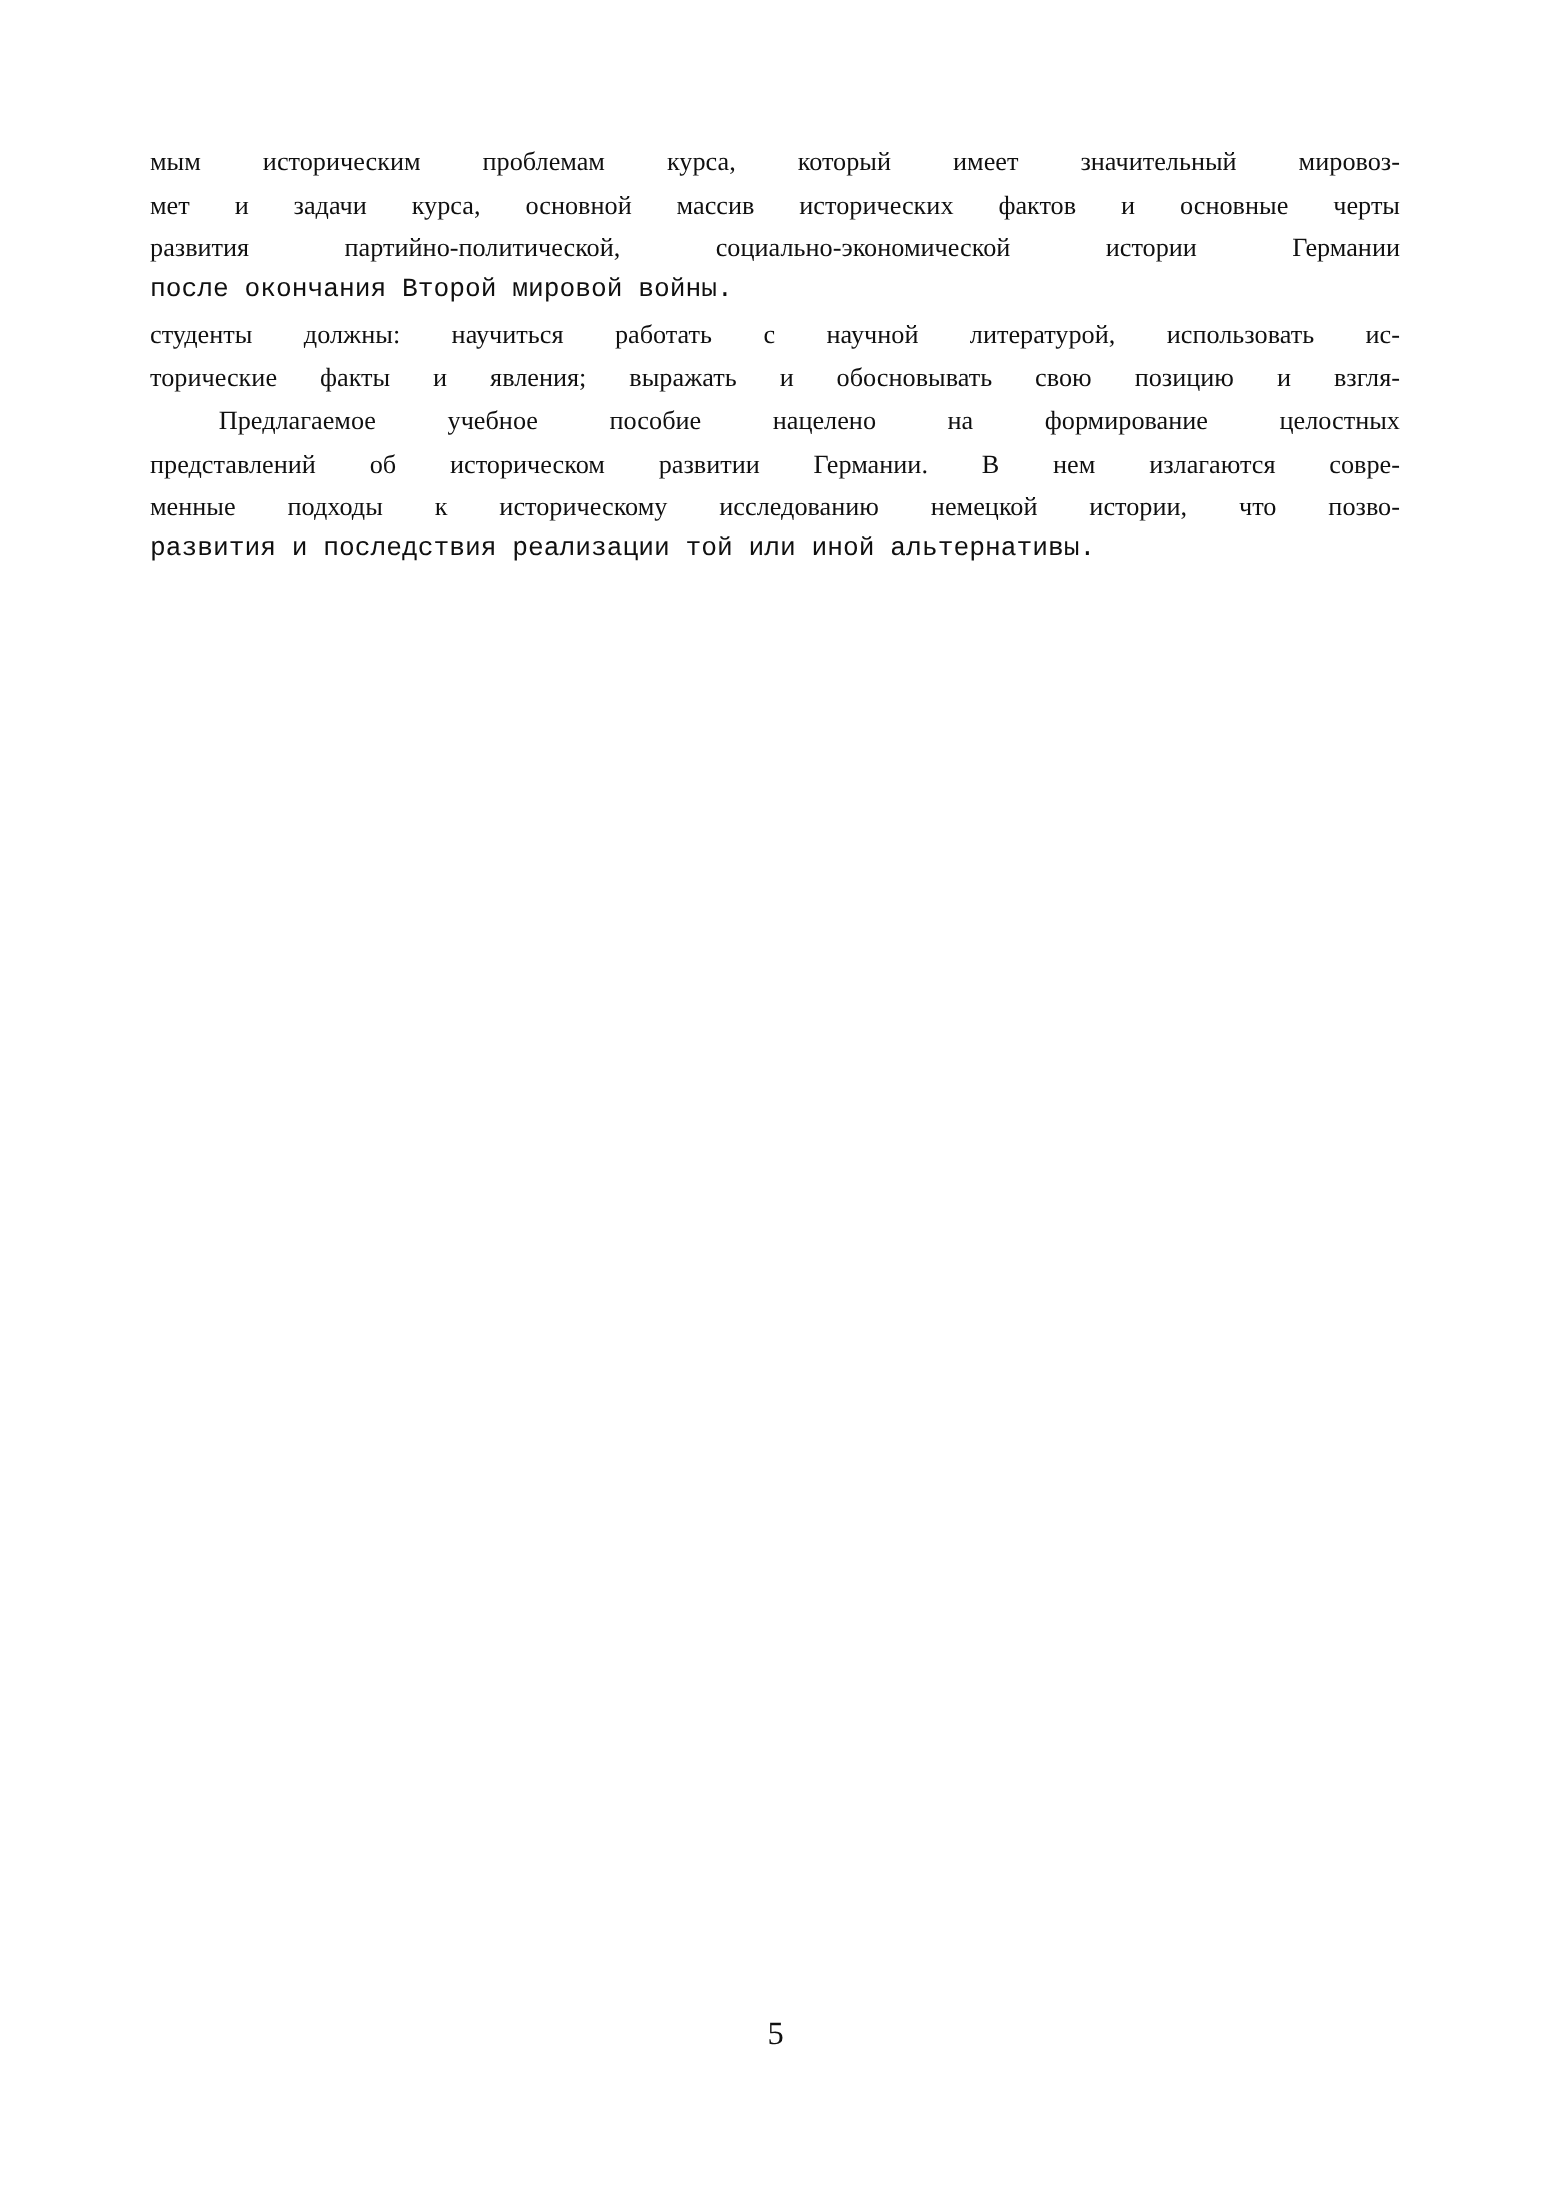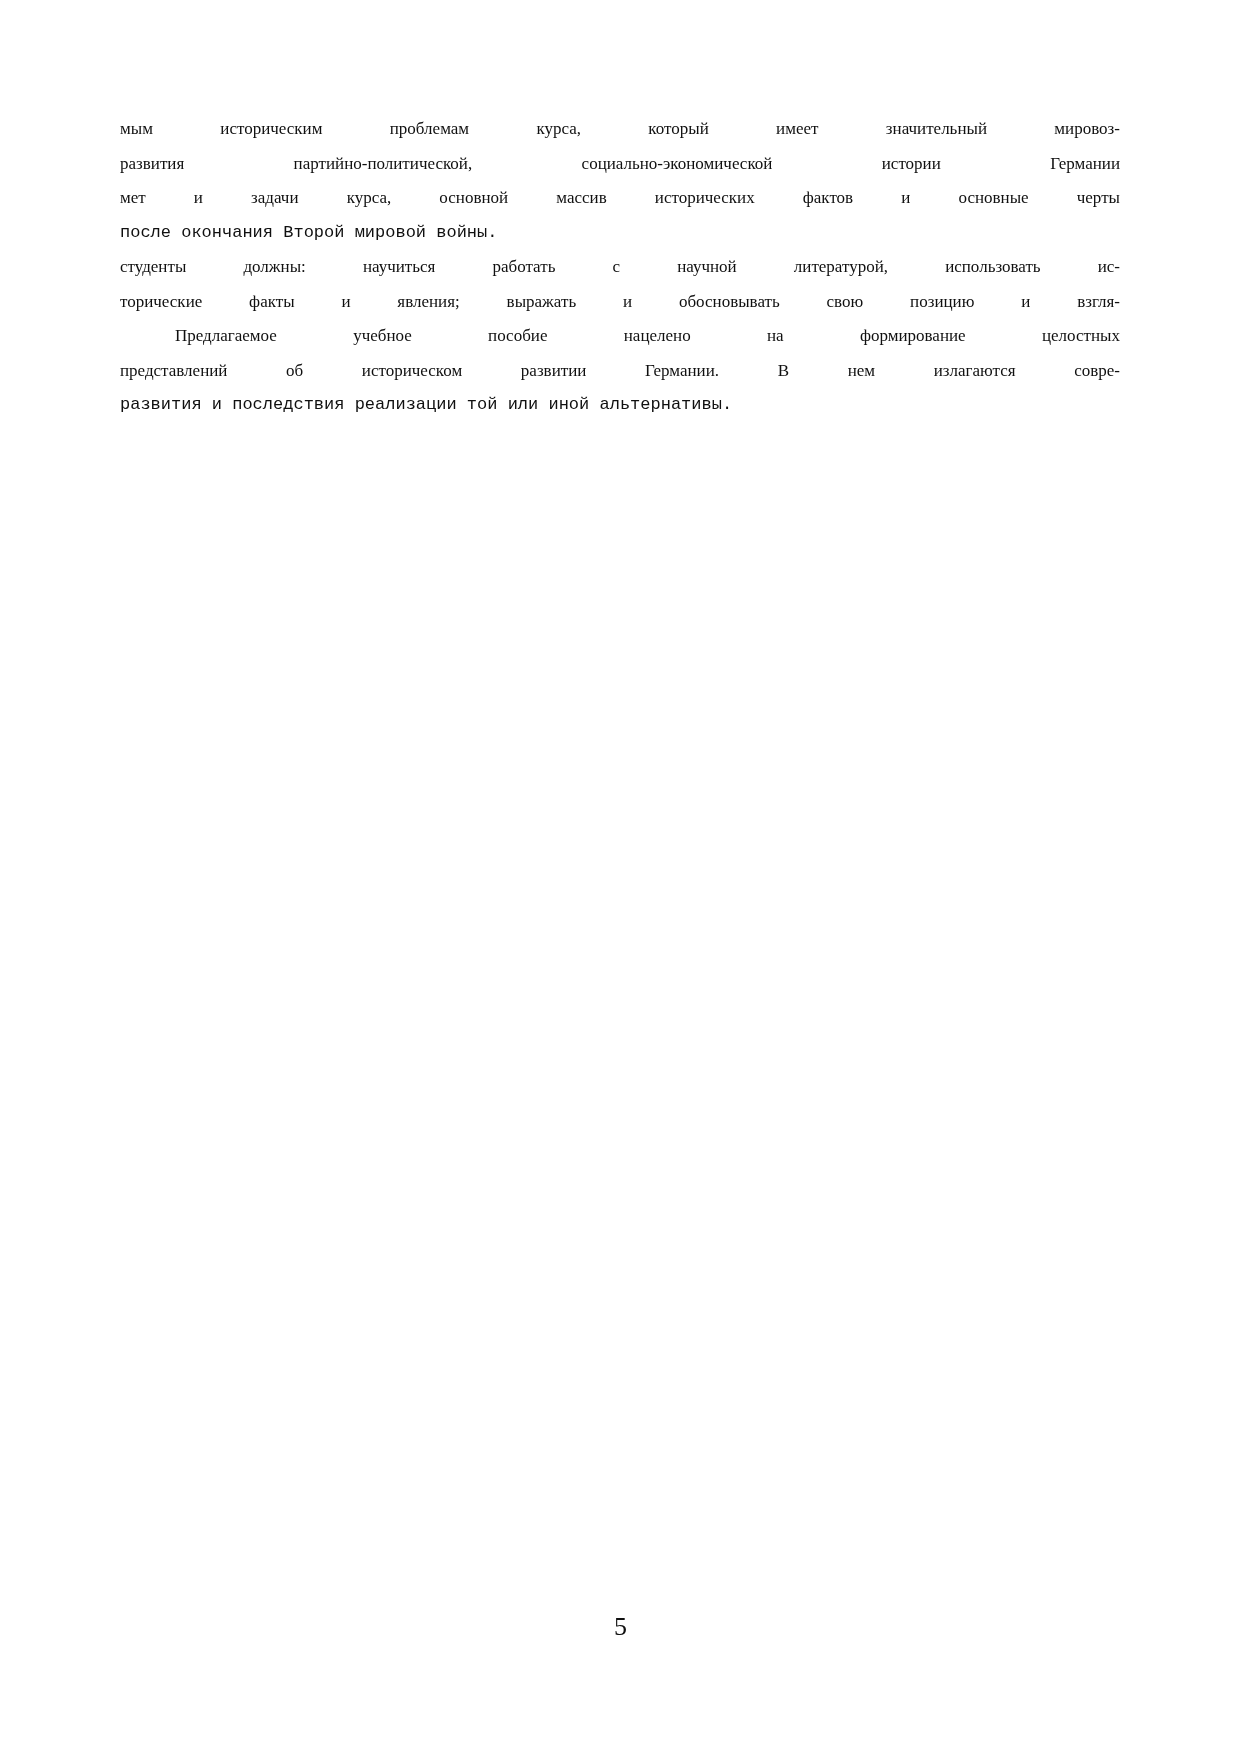--- a/index.html
+++ b/index.html
@@ -14,21 +14,21 @@
     background: #ffffff;
     color: #101010;
     font-family: "Liberation Serif", "DejaVu Serif", serif;
     overflow: hidden;
   }
   .textblock {
     position: absolute;
     left: 120px;
     top: 112px;
     width: 1000px;
-    font-size: 17px;
+    font-size: 21px;
     line-height: 34.5px;
     font-weight: 500;
   }
   .paragraph { margin: 0; padding: 0; }
   .line {
     text-align: justify;
     text-align-last: justify;
     -moz-text-align-last: justify;
   }
   .line.last {
@@ -50,33 +50,34 @@
 </style>
 </head>
 <body>
 
 <div class="page">
 
   <div class="textblock">
 
     <div class="paragraph">
       <div class="line">мым историческим проблемам курса, который имеет значительный мировоз-</div>
+      <div class="line">мет и задачи курса, основной массив исторических фактов и основные черты</div>
       <div class="line">развития партийно-политической, социально-экономической истории Германии</div>
-      <div class="line">мет и задачи курса, основной массив исторических фактов и основные черты</div>
       <div class="line last">после окончания Второй мировой войны.</div>
     </div>
 
     <div class="paragraph">
       <div class="line">студенты должны: научиться работать с научной литературой, использовать ис-</div>
       <div class="line">торические факты и явления; выражать и обосновывать свою позицию и взгля-</div>
     </div>
 
     <div class="paragraph">
       <div class="line indent-md">Предлагаемое учебное пособие нацелено на формирование целостных</div>
       <div class="line">представлений об историческом развитии Германии. В нем излагаются совре-</div>
+      <div class="line">менные подходы к историческому исследованию немецкой истории, что позво-</div>
       <div class="line last">развития и последствия реализации той или иной альтернативы.</div>
     </div>
 
   </div>
 
   <div class="pagenum">5</div>
 
 </div>
 
 </body></html>

